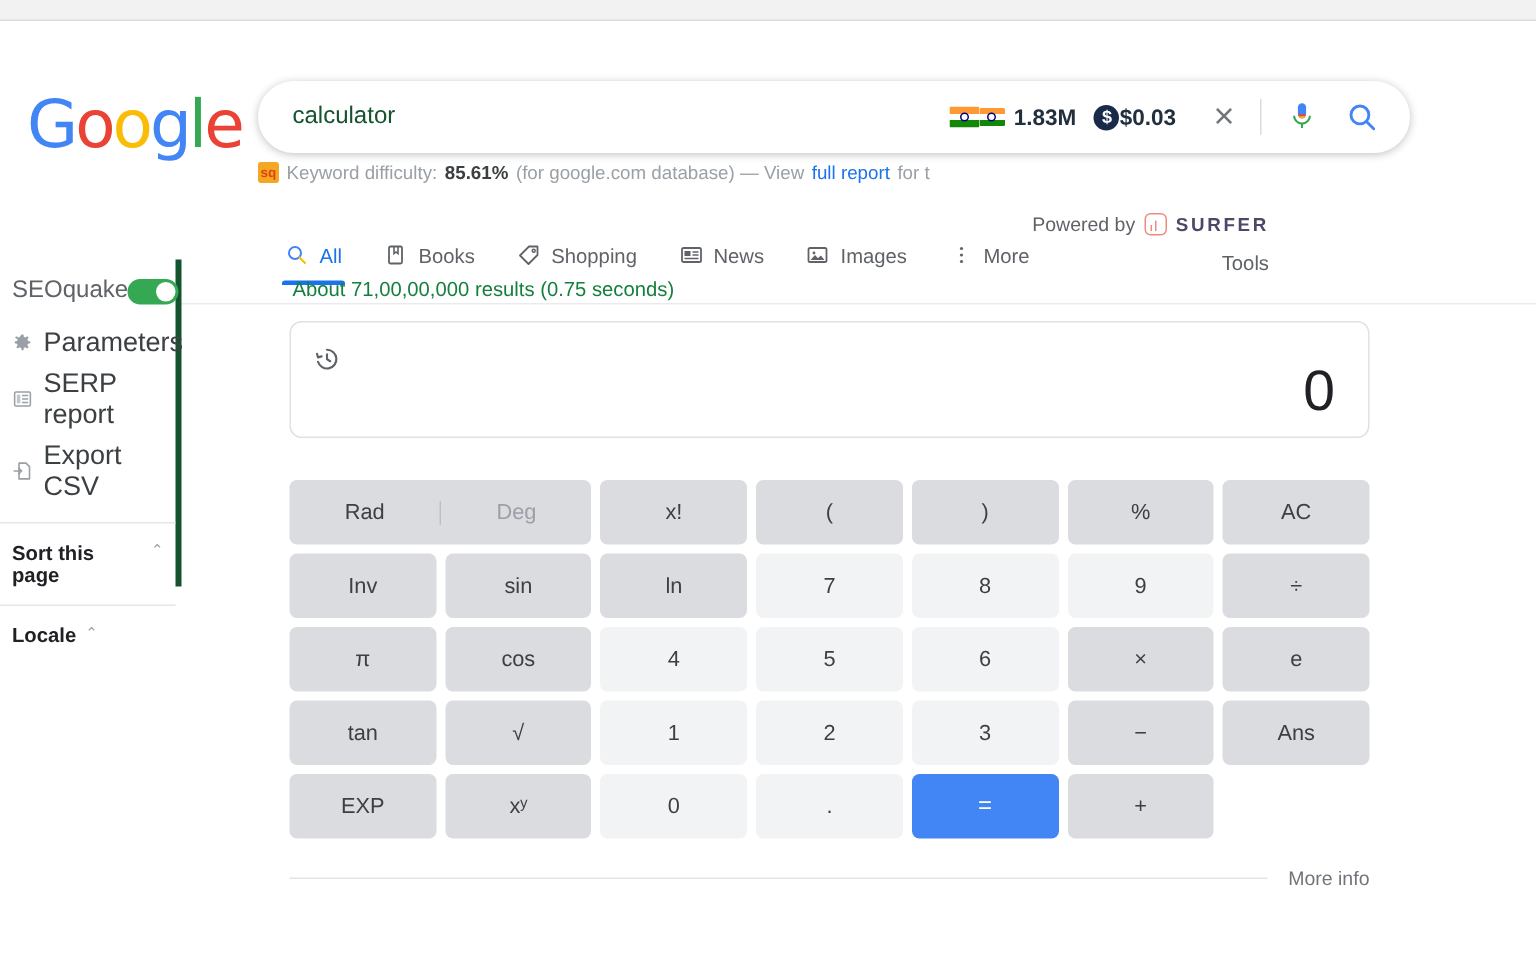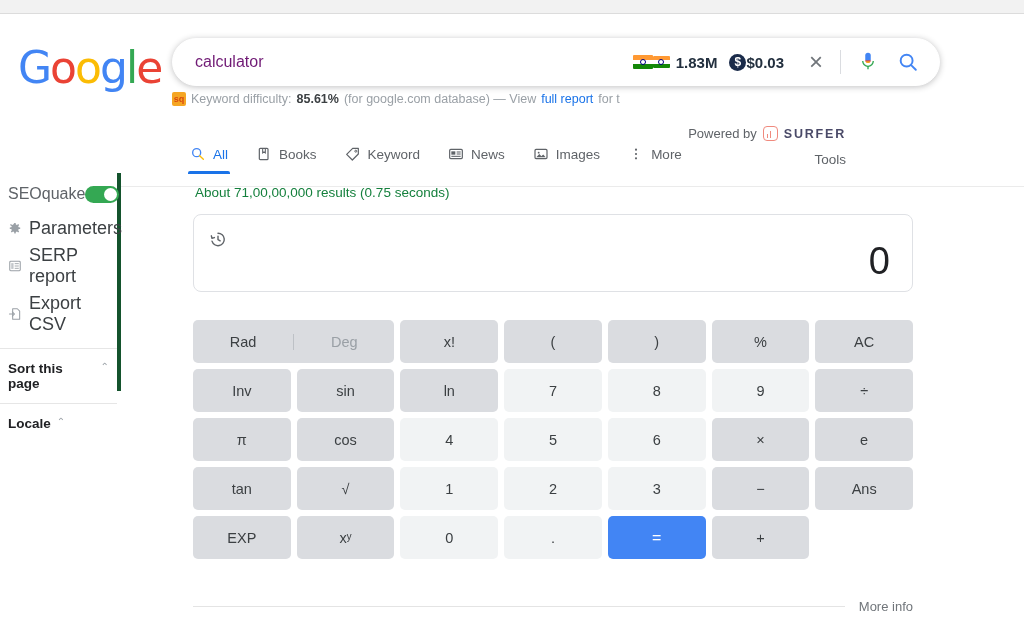--- a/index.html
+++ b/index.html
@@ -12,41 +12,41 @@
 
   
   .top-strip {
     position: absolute; top: 0; left: 0;
     width: 1024px; height: 14px;
     background: #f2f2f2;
     border-bottom: 1px solid #dcdcdc;
   }
 
   
-  .header { position: absolute; top: 14px; left: 0; width: 948px; height: 160px; }
+  .header { position: absolute; top: 30px; left: 0; width: 948px; height: 160px; }
 
   .google-logo {
     position: absolute; left: 18px; top: 28px;
     font-size: 44px; letter-spacing: -2px;
     font-family: "DejaVu Sans", sans-serif;
     user-select: none; white-space: nowrap;
   }
   .g-b { color: #4285F4; } .g-r { color: #EA4335; }
   .g-y { color: #FBBC05; } .g-g { color: #34A853; }
 
   .search-wrap {
     position: absolute; left: 172px; top: 24px;
     width: 768px; height: 48px;
     background: #fff; border: 1px solid #fff;
     border-radius: 24px;
     box-shadow: 0 1px 6px rgba(32,33,36,.28);
     display: flex; align-items: center;
   }
   .search-text {
-    margin-left: 22px; font-size: 16px; color: #701a75;
+    margin-left: 22px; font-size: 16px; color: #14532d;
     flex: 0 0 auto;
   }
   .search-spacer { flex: 1 1 auto; }
 
   .seo-inline { display: flex; align-items: center; gap: 4px; margin-right: 4px; position: relative; }
   .flag {
     width: 20px; height: 14px; border-radius: 1px; overflow: hidden;
     display: inline-block; position: relative; flex: 0 0 auto;
   }
   .flag .s1 { position:absolute; top:0; left:0; right:0; height:33.3%; background:#FF9933; }
@@ -200,21 +200,21 @@
   .key.sup { font-size: 14.5px; }
   .radeg { display: flex; align-items: center; width: 100%; }
   .radeg .half {
     flex: 1 1 50%; text-align: center; font-size: 14.5px;
   }
   .radeg .on  { color: #3c4043; }
   .radeg .off { color: #9aa0a6; }
   .radeg .bar { width: 1px; height: 16px; background: #bdc1c6; }
 
   .calc-footer {
-    width: 720px; margin-top: 40px;
+    width: 720px; margin-top: 19px;
     display: flex; align-items: center; gap: 14px;
   }
   .footer-rule { flex: 1 1 auto; height: 1px; background: #e4e4e4; }
   .more-info { font-size: 13px; color: #70757a; cursor: pointer; white-space: nowrap; }
 </style>
 </head>
 <body>
 
 <div class="top-strip"></div>
 
@@ -301,21 +301,21 @@
         <rect x="5" y="3.5" width="13" height="17" rx="1.5" fill="none" stroke="#5f6368" stroke-width="1.8"></rect>
         <path d="M10 3.5v7l2-1.6 2 1.6v-7" fill="none" stroke="#5f6368" stroke-width="1.6"></path>
       </svg>
       <span>Books</span>
     </div>
     <div class="nav-item">
       <svg class="nav-ico" viewBox="0 0 24 24">
         <path d="M11.5 3.5H20v8.5l-9 9-8.5-8.5 9-9z" fill="none" stroke="#5f6368" stroke-width="1.8" stroke-linejoin="round"></path>
         <circle cx="16.2" cy="7.8" r="1.5" fill="none" stroke="#5f6368" stroke-width="1.5"></circle>
       </svg>
-      <span>Keyword</span>
+      <span>Shopping</span>
     </div>
     <div class="nav-item">
       <svg class="nav-ico" viewBox="0 0 24 24">
         <rect x="2.5" y="5" width="19" height="14" rx="1.6" fill="none" stroke="#5f6368" stroke-width="1.8"></rect>
         <rect x="5" y="8" width="6" height="5" fill="#5f6368"></rect>
         <line x1="13" y1="9" x2="19" y2="9" stroke="#5f6368" stroke-width="1.6"></line>
         <line x1="13" y1="12" x2="19" y2="12" stroke="#5f6368" stroke-width="1.6"></line>
         <line x1="5" y1="15.5" x2="19" y2="15.5" stroke="#5f6368" stroke-width="1.6"></line>
       </svg>
       <span>News</span>

